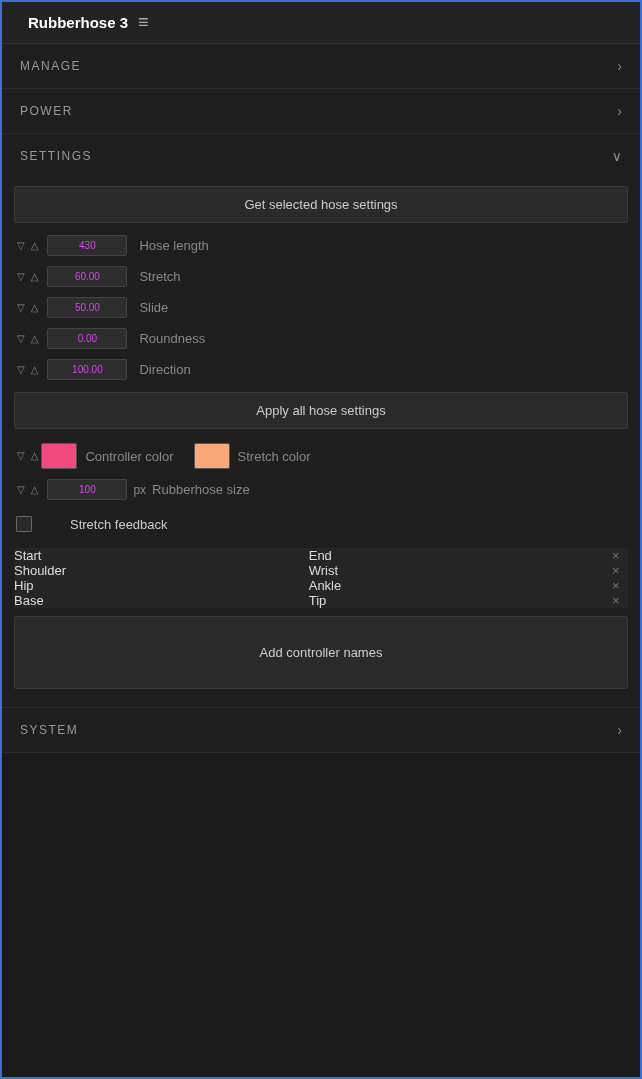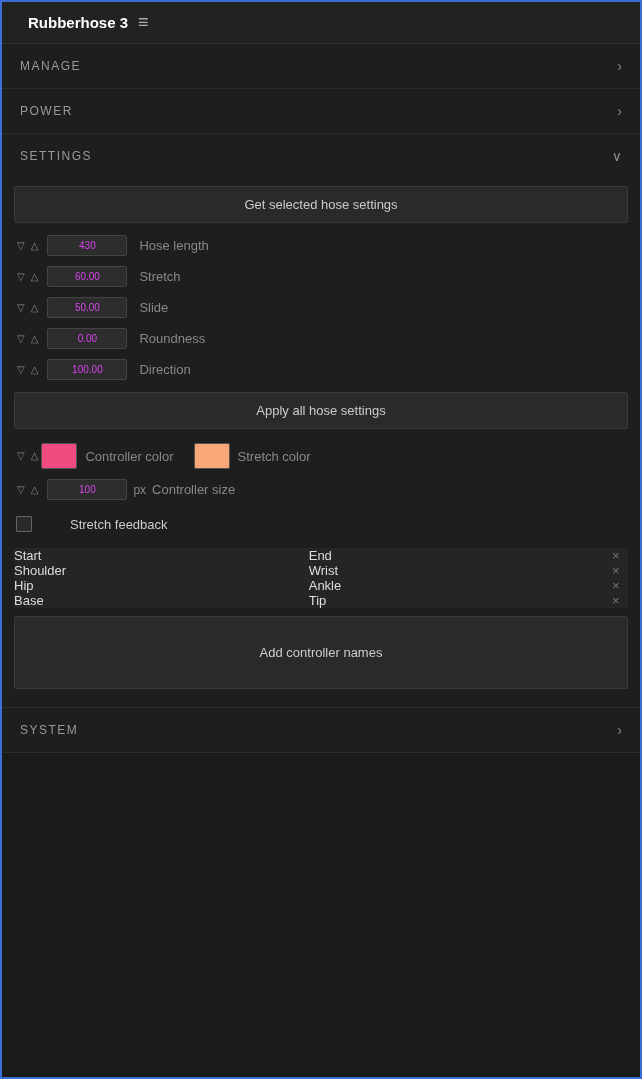--- a/index.html
+++ b/index.html
@@ -310,21 +310,21 @@
       <div class="color-swatch" style="background-color: #f9a87a;"></div>
       <span class="color-label">Stretch color</span>
     </div>
   </div>
 
   <div class="controller-size-row">
     <button class="arrow-btn">▽</button>
     <button class="arrow-btn">△</button>
     <input class="param-input" type="text" value="100" style="">
     <span class="px-label">px</span>
-    <span class="param-label">Controller size</span>
+    <span class="param-label">Rubberhose size</span>
   </div>
 
   <div class="stretch-feedback-row">
     <div class="checkbox-sq"></div>
     <span>Stretch feedback</span>
   </div>
 
   <table class="names-table">
     <tbody>
       <tr class="divider-row">

